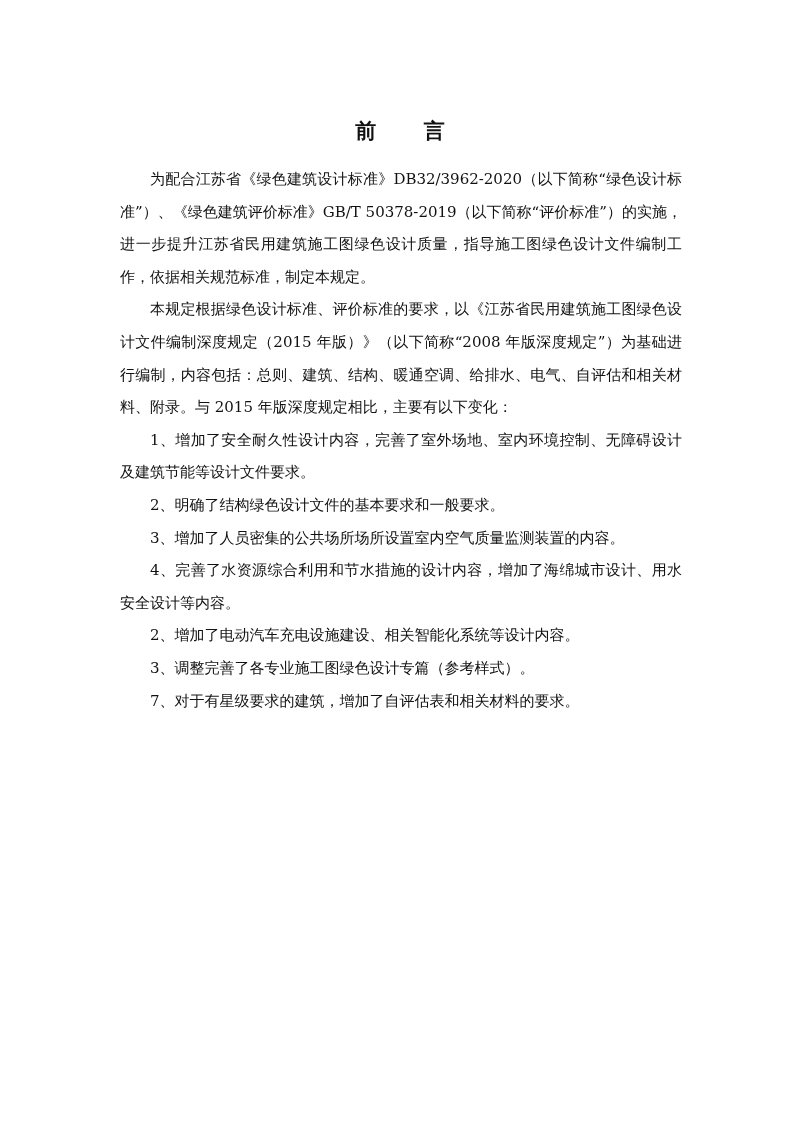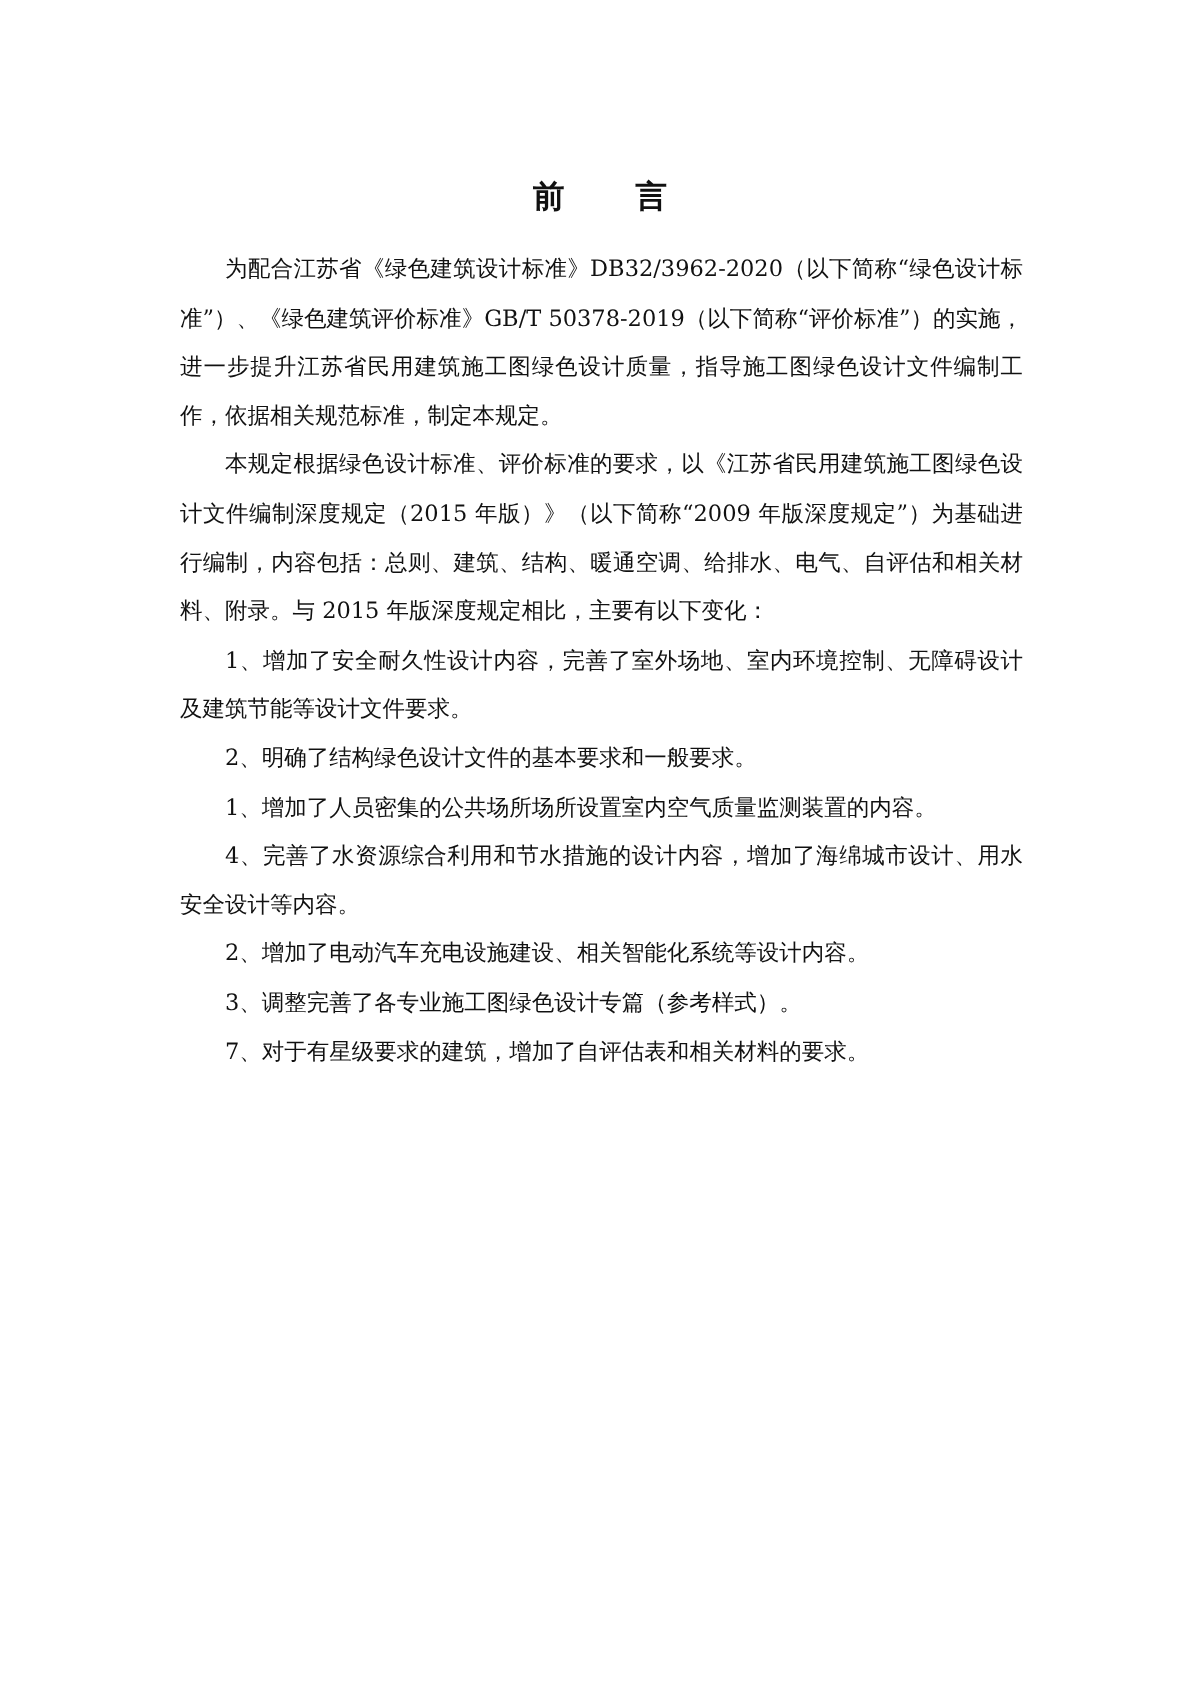--- a/index.html
+++ b/index.html
@@ -20,22 +20,22 @@
   }
   .body p { margin: 0; text-indent: 2em; }
 </style>
 </head>
 <body>
 
 <div class="page">
   <div class="title">前 言</div>
   <div class="body">
     <p>为配合江苏省《绿色建筑设计标准》DB32/3962-2020（以下简称“绿色设计标准”）、《绿色建筑评价标准》GB/T 50378-2019（以下简称“评价标准”）的实施，进一步提升江苏省民用建筑施工图绿色设计质量，指导施工图绿色设计文件编制工作，依据相关规范标准，制定本规定。</p>
-    <p>本规定根据绿色设计标准、评价标准的要求，以《江苏省民用建筑施工图绿色设计文件编制深度规定（2015 年版）》（以下简称“2009 年版深度规定”）为基础进行编制，内容包括：总则、建筑、结构、暖通空调、给排水、电气、自评估和相关材料、附录。与 2015 年版深度规定相比，主要有以下变化：</p>
+    <p>本规定根据绿色设计标准、评价标准的要求，以《江苏省民用建筑施工图绿色设计文件编制深度规定（2015 年版）》（以下简称“2008 年版深度规定”）为基础进行编制，内容包括：总则、建筑、结构、暖通空调、给排水、电气、自评估和相关材料、附录。与 2015 年版深度规定相比，主要有以下变化：</p>
     <p>1、增加了安全耐久性设计内容，完善了室外场地、室内环境控制、无障碍设计及建筑节能等设计文件要求。</p>
     <p>2、明确了结构绿色设计文件的基本要求和一般要求。</p>
-    <p>1、增加了人员密集的公共场所场所设置室内空气质量监测装置的内容。</p>
+    <p>3、增加了人员密集的公共场所场所设置室内空气质量监测装置的内容。</p>
     <p>4、完善了水资源综合利用和节水措施的设计内容，增加了海绵城市设计、用水安全设计等内容。</p>
     <p>2、增加了电动汽车充电设施建设、相关智能化系统等设计内容。</p>
     <p>3、调整完善了各专业施工图绿色设计专篇（参考样式）。</p>
     <p>7、对于有星级要求的建筑，增加了自评估表和相关材料的要求。</p>
   </div>
 </div>
 
 </body></html>

